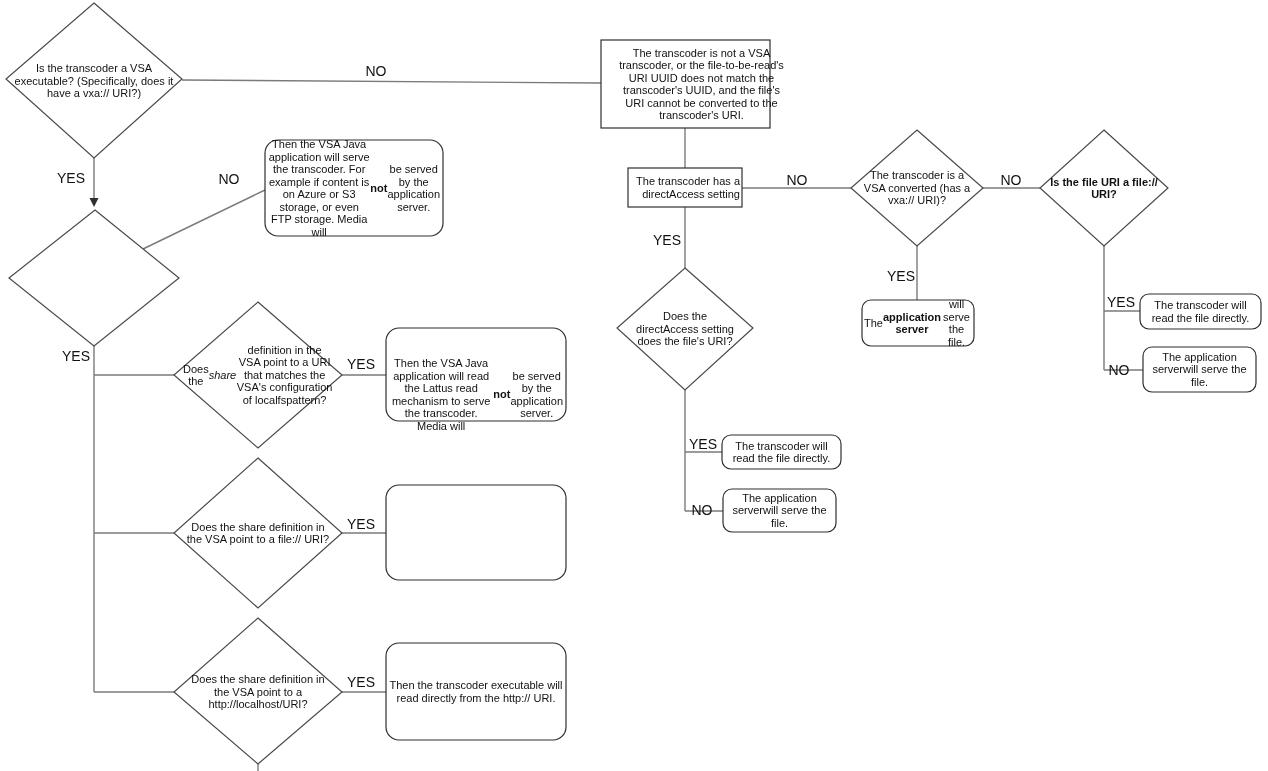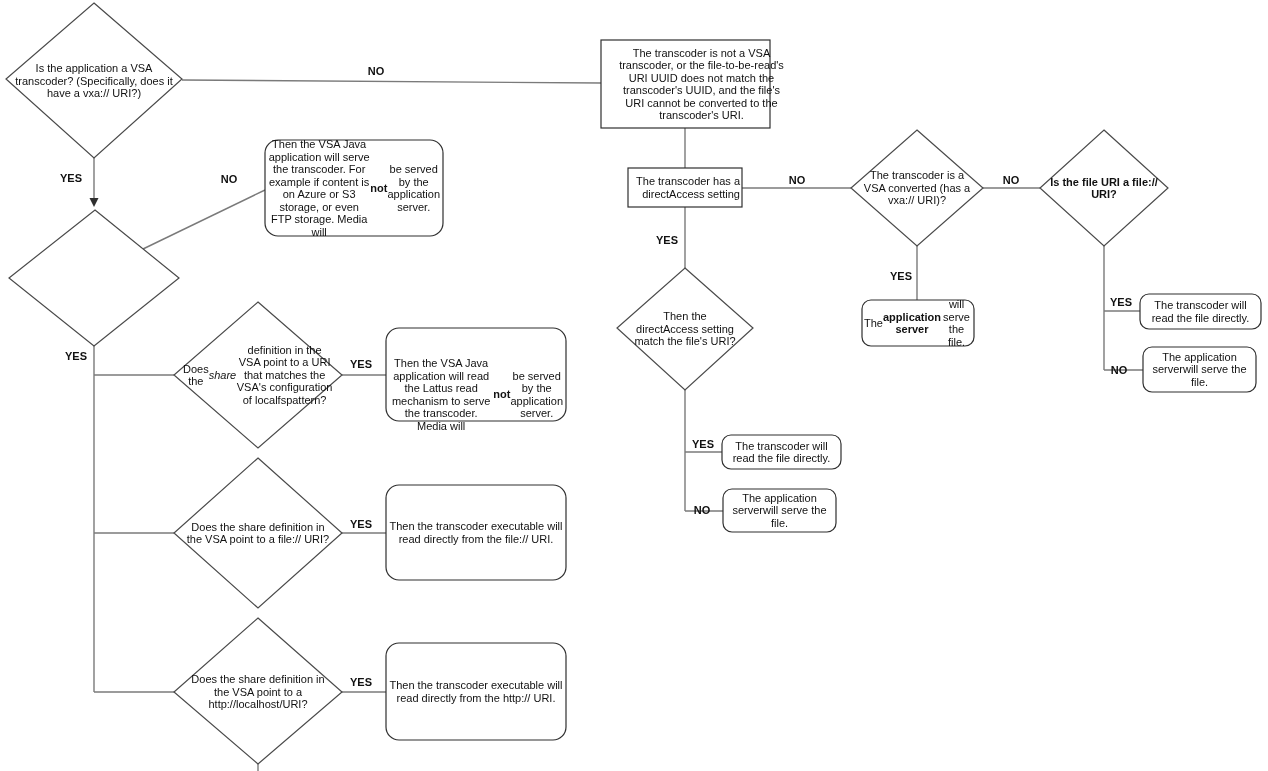--- a/index.html
+++ b/index.html
@@ -2,22 +2,22 @@
 <html><head>
 <meta charset="utf-8">
 <title>Flowchart</title>
 <style>
   html,body{margin:0;padding:0;background:#fff;}
   .stage{position:relative;width:1268px;height:771px;background:#fff;
          font-family:"Liberation Sans",sans-serif;overflow:hidden;}
   .wires{position:absolute;left:0;top:0;}
   .nt{position:absolute;display:flex;align-items:center;justify-content:center;
       text-align:center;font-size:11px;line-height:12.5px;color:#111;}
-  .lbl{position:absolute;transform:translate(-50%,-50%);font-size:11px;
-       font-weight:700;color:#111;white-space:nowrap;}
+  .lbl{position:absolute;transform:translate(-50%,-50%);font-size:14px;
+       font-weight:400;color:#111;white-space:nowrap;}
 </style>
 </head>
 <body>
 
 <div class="stage">
 
   <svg class="wires" width="1268" height="771" viewBox="0 0 1268 771">
     <g stroke="#7a7a7a" stroke-width="1.4" fill="none">
       <polyline points="182,80 601,83"></polyline>
       <polyline points="94,158 94,200"></polyline>
@@ -59,36 +59,35 @@
       <rect x="386" y="485" width="180" height="95" rx="13" stroke="#2f2f2f"></rect>
       <rect x="386" y="643" width="180" height="97" rx="13" stroke="#2f2f2f"></rect>
       <rect x="722" y="435" width="119" height="34" rx="9" stroke="#2f2f2f"></rect>
       <rect x="723" y="489" width="113" height="43" rx="9" stroke="#2f2f2f"></rect>
       <rect x="862" y="300" width="112" height="46" rx="9" stroke="#2f2f2f"></rect>
       <rect x="1140" y="294" width="121" height="35" rx="9" stroke="#2f2f2f"></rect>
       <rect x="1143" y="347" width="113" height="45" rx="9" stroke="#2f2f2f"></rect>
     </g>
   </svg>
 
-  <div class="nt" style="left:12px;top:42px;width:164px;height:78px;">Is the application a VSA transcoder? (Specifically, does it have a vxa:// URI?)</div>
+  <div class="nt" style="left:12px;top:42px;width:164px;height:78px;">Is the transcoder a VSA executable? (Specifically, does it have a vxa:// URI?)</div>
   <div class="nt" style="left:603px;top:42px;width:165px;height:84px;margin-left:16px;">The transcoder is not a VSA transcoder, or the file-to-be-read's URI UUID does not match the transcoder's UUID, and the file's URI cannot be converted to the transcoder's URI.</div>
   <div class="nt" style="left:630px;top:170px;width:110px;height:35px;text-align:right;">The transcoder has a directAccess setting</div>
-  <div class="nt" style="left:633px;top:290px;width:104px;height:78px;">Then the directAccess setting match the file's URI?</div>
+  <div class="nt" style="left:633px;top:290px;width:104px;height:78px;">Does the directAccess setting does the file's URI?</div>
   <div class="nt" style="left:724px;top:437px;width:115px;height:30px;">The transcoder will read the file directly.</div>
   <div class="nt" style="left:725px;top:491px;width:109px;height:39px;">The application serverwill serve the file.</div>
   <div class="nt" style="left:861px;top:156px;width:112px;height:64px;">The transcoder is a VSA converted (has a vxa:// URI)?</div>
   <div class="nt" style="left:864px;top:302px;width:108px;height:42px;">The <b>application server</b> will serve the file.</div>
   <div class="nt" style="left:1046px;top:171px;width:116px;height:34px;font-weight:bold;">Is the file URI a file:// URI?</div>
   <div class="nt" style="left:1142px;top:296px;width:117px;height:31px;">The transcoder will read the file directly.</div>
   <div class="nt" style="left:1145px;top:349px;width:109px;height:41px;">The application serverwill serve the file.</div>
   <div class="nt" style="left:268px;top:143px;width:172px;height:90px;">Then the VSA Java application will serve the transcoder. For example if content is on Azure or S3 storage, or even FTP storage. Media will <b>not</b> be served by the application server.</div>
   <div class="nt" style="left:183px;top:331px;width:150px;height:88px;">Does the <i>share</i> definition in the VSA point to a URI that matches the VSA's configuration of localfspattern?</div>
   <div class="nt" style="left:389px;top:351px;width:174px;height:87px;">Then the VSA Java application will read the Lattus read mechanism to serve the transcoder. Media will <b>not</b> be served by the application server.</div>
   <div class="nt" style="left:183px;top:501px;width:150px;height:64px;">Does the share definition in the VSA point to a file:// URI?</div>
-  <div class="nt" style="left:389px;top:488px;width:174px;height:89px;">Then the transcoder executable will read directly from the file:// URI.</div>
   <div class="nt" style="left:183px;top:656px;width:150px;height:72px;">Does the share definition in the VSA point to a http://localhost/URI?</div>
   <div class="nt" style="left:389px;top:646px;width:174px;height:91px;">Then the transcoder executable will read directly from the http:// URI.</div>
 
   <div class="lbl" style="left:376px;top:71px;">NO</div>
   <div class="lbl" style="left:71px;top:178px;">YES</div>
   <div class="lbl" style="left:229px;top:179px;">NO</div>
   <div class="lbl" style="left:76px;top:356px;">YES</div>
   <div class="lbl" style="left:797px;top:180px;">NO</div>
   <div class="lbl" style="left:667px;top:240px;">YES</div>
   <div class="lbl" style="left:703px;top:444px;">YES</div>

